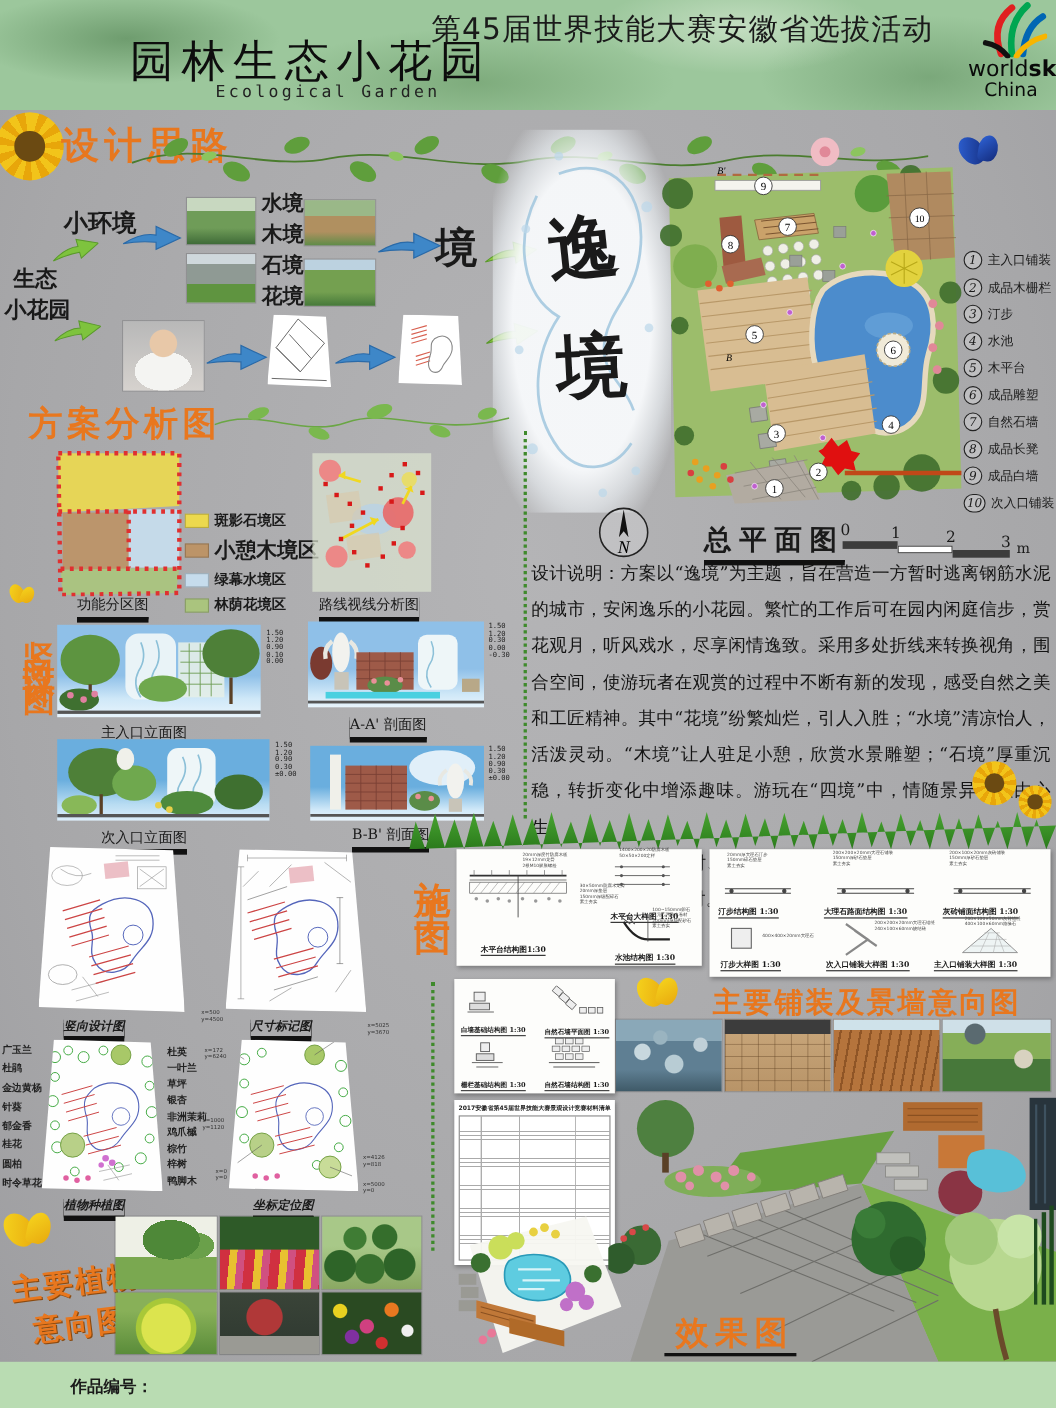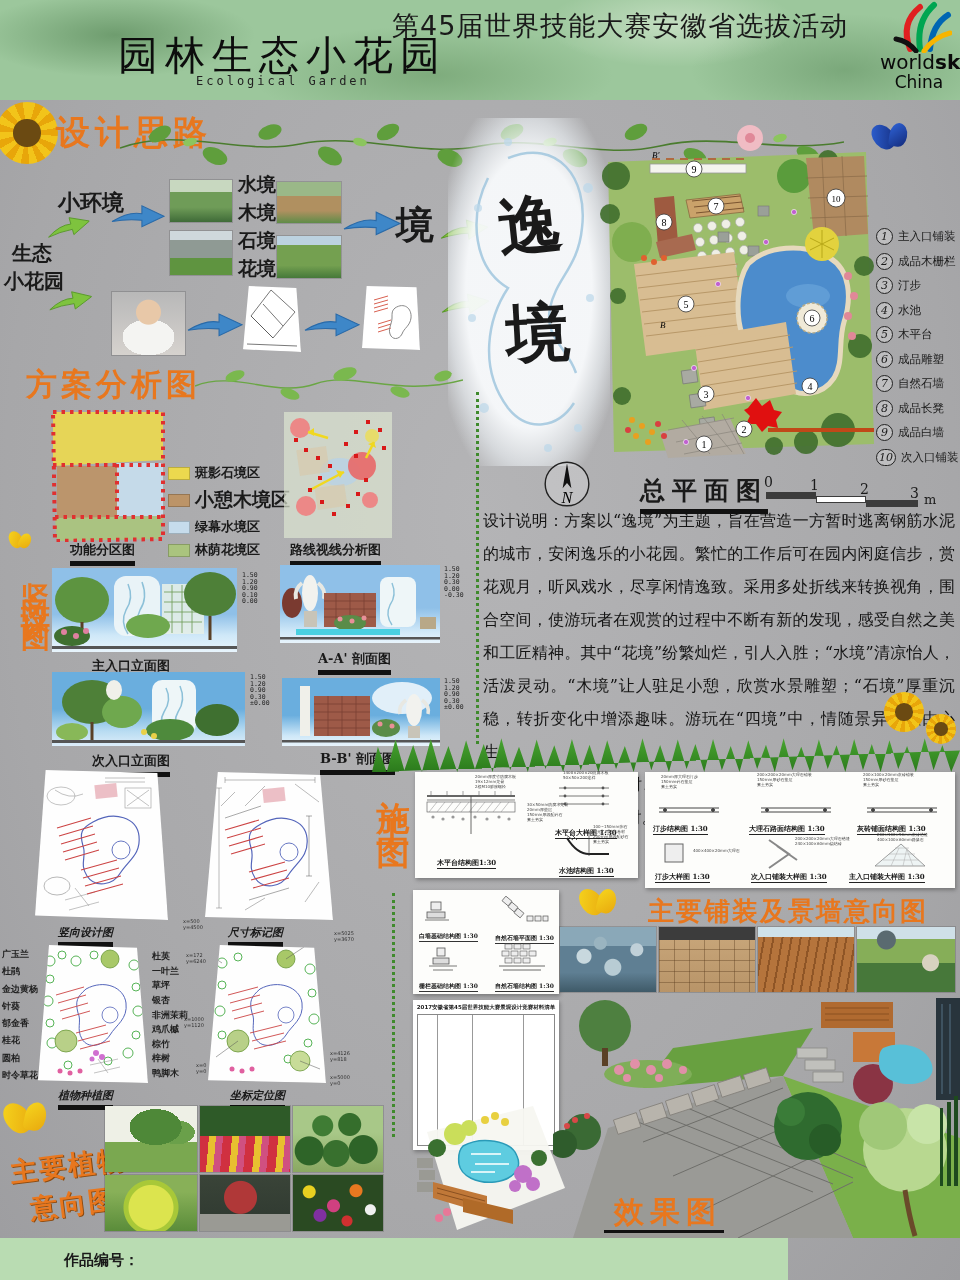--- a/index.html
+++ b/index.html
@@ -5,40 +5,40 @@
 *{margin:0;padding:0;box-sizing:border-box}
 html,body{background:#888}
 .poster{position:relative;width:960px;height:1280px;margin:0 auto;overflow:hidden;
   background:radial-gradient(ellipse at 50% 40%,#b4b4b6 0%,#a7a7a9 70%,#9d9da0 100%);
   font-family:"DejaVu Sans","Liberation Sans",sans-serif;color:#1a1a1a}
 .abs{position:absolute}
 .serif{font-family:"DejaVu Serif","Liberation Serif",serif}
 .orange{color:#e8771e}
 .pre{white-space:pre-line}
 .u2{display:inline-block;padding-bottom:2px;box-shadow:0 2px 0 #111,0 5px 0 #111}
-.cap{font-weight:bold;font-size:13px}
+.cap{font-weight:normal;font-size:13px}
 .smallcap{font-family:"DejaVu Serif",serif;font-weight:bold;font-size:7px;border-bottom:1px solid #222;white-space:nowrap}
 .tinycap{font-family:"DejaVu Serif",serif;font-weight:bold;font-size:6px;border-bottom:1px solid #333;white-space:nowrap}
 .note{font-size:4px;color:#444;line-height:5px}
 
 .header{position:absolute;left:0;top:0;width:960px;height:100px;
   background:
    radial-gradient(ellipse 200px 60px at 12% 35%,rgba(55,105,55,.45),transparent 70%),
    radial-gradient(ellipse 260px 70px at 45% 75%,rgba(70,120,65,.35),transparent 70%),
    radial-gradient(ellipse 180px 60px at 70% 25%,rgba(235,245,230,.5),transparent 70%),
    radial-gradient(ellipse 220px 80px at 88% 70%,rgba(60,110,60,.35),transparent 70%),
    #9cc79c}
 .htitle{font-family:"DejaVu Serif",serif;font-size:40px;letter-spacing:7px;color:#0d0d0d}
-.hsub{font-family:"DejaVu Sans Mono","Liberation Mono",monospace;font-size:12px;letter-spacing:3px;color:#222}
+.hsub{font-family:"DejaVu Sans Mono","Liberation Mono",monospace;font-size:15px;letter-spacing:3px;color:#222}
 .ev1{font-size:27px;font-weight:normal;letter-spacing:1px}
 .ev2{font-size:21px;font-weight:bold;letter-spacing:1px}
 .wm2017{font-size:54px;font-weight:bold;letter-spacing:10px;color:rgba(120,130,118,.55)}
 .logotxt{font-size:20px;line-height:20px;color:#0a0a0a;text-align:center}
 
-.footer{position:absolute;left:0;bottom:0;width:788px;height:42px;background:#b9dcb2}
+.footer{position:absolute;left:0;bottom:0;width:960px;height:42px;background:#b9dcb2}
 
 .sunf{border-radius:50%;background:repeating-conic-gradient(#f2c41a 0 16deg,#e8a60a 16deg 32deg)}
 .sunf>i{position:absolute;left:28%;top:28%;width:44%;height:44%;border-radius:50%;background:#6b4a12;display:block}
 .bfly{width:32px;height:28px}
 .bfly i{position:absolute;display:block}
 .bfly .w1{width:16px;height:22px;border-radius:65% 65% 25% 60%;transform:rotate(-28deg)}
 .bfly .w2{left:13px;top:3px;width:14px;height:19px;border-radius:65% 65% 60% 25%;transform:rotate(24deg)}
 .bfly.yellow .w1,.bfly.yellow .w2{background:linear-gradient(135deg,#f6d61e,#e8a80e)}
 .bfly.blue .w1,.bfly.blue .w2{background:linear-gradient(135deg,#2f64d8,#132a7a)}
 

